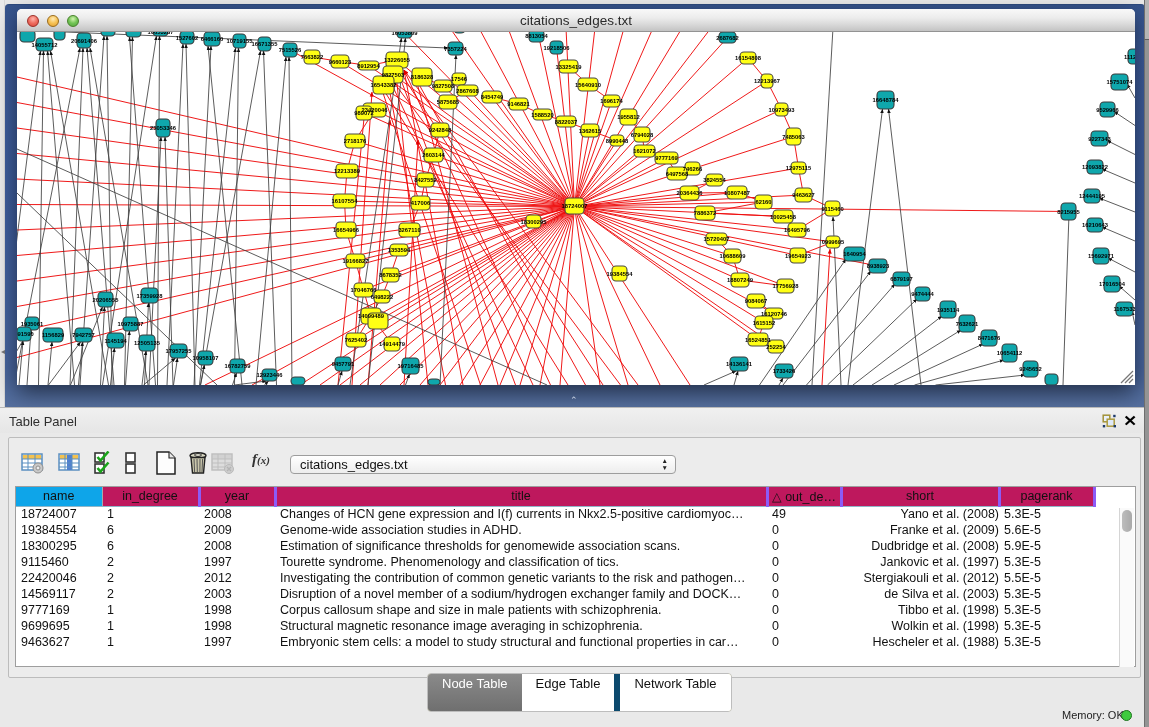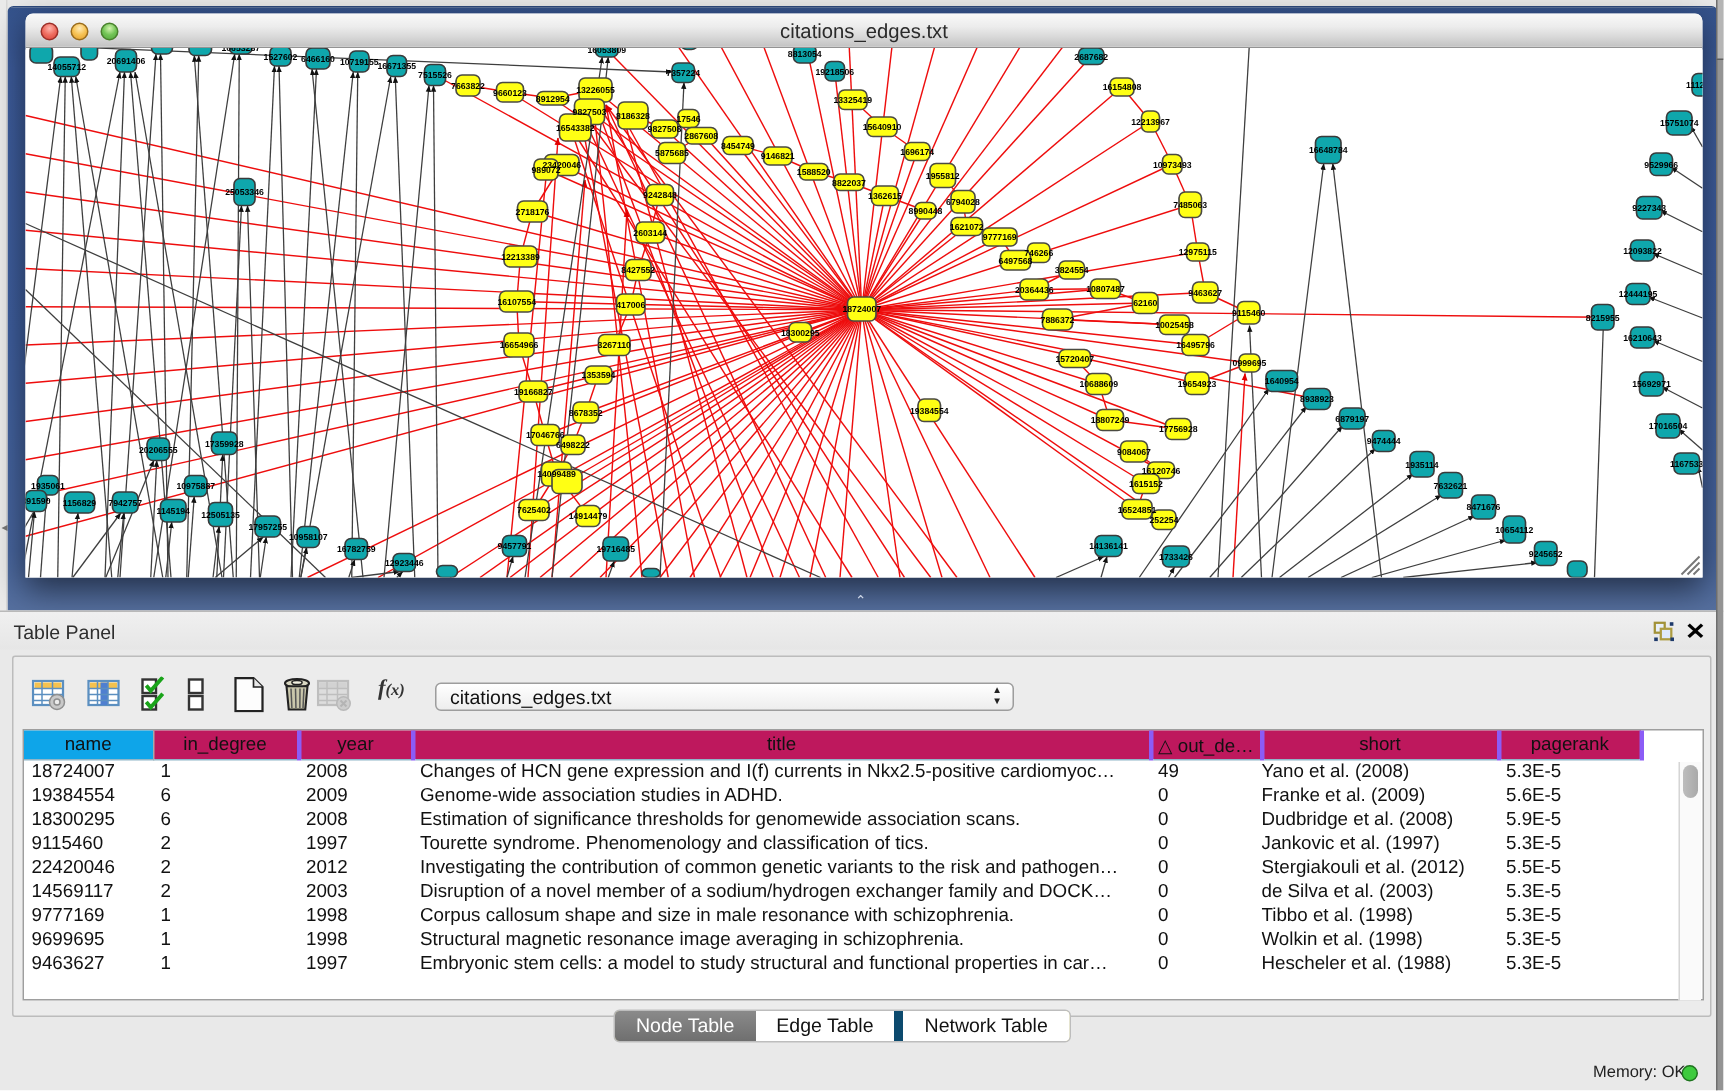--- a/index.html
+++ b/index.html
@@ -26,26 +26,26 @@
 #tpclose{position:absolute;left:1124px;top:4px;font-size:15px;font-weight:bold;color:#000;transform:scaleX(1.1)}
 #panel{position:absolute;left:8px;top:437px;width:1133px;height:241px;background:#ececec;border:1px solid #bcbcbc;border-radius:2px}
 .ticon{position:absolute;top:13px;width:24px;height:24px}
 #combo{position:absolute;left:281px;top:17px;width:386px;height:19px;background:linear-gradient(180deg,#ffffff,#ededed);border:1px solid #9d9d9d;border-radius:4px;font-size:13px;color:#111;line-height:17px;padding-left:9px}
 #combo .arr{position:absolute;right:7px;top:1px;font-size:6.5px;color:#222;line-height:7px;text-align:center}
 #tablewrap{position:absolute;left:6px;top:48px;width:1121px;height:181px;background:#fff;border:1px solid #9e9e9e}
 table{border-collapse:collapse;table-layout:fixed;width:1078px;font-size:12.5px;color:#111}
 th{height:19px;font-weight:normal;background:#be185d;border-right:3px solid #8b5cf6;border-bottom:1px solid #8fb6c8;font-size:12.5px;padding:0}
 th.c1{background:#0ea5e9;border-right:1px solid #a9a9a9}
 td{height:16px;white-space:nowrap;overflow:hidden;padding:0 0 0 5px}
-td.c6{text-align:left;padding:0}
+td.c6{text-align:right;padding:0}
 col.c1{width:86px}col.c2{width:97px}col.c3{width:76px}col.c4{width:492px}col.c5{width:74px}col.c6{width:158px}col.c7{width:95px}
 #vscroll{position:absolute;right:1px;top:21px;width:15px;height:159px;background:#fafafa;border-left:1px solid #d5d5d5}
 #vthumb{position:absolute;left:2px;top:2px;width:10px;height:22px;background:linear-gradient(90deg,#bdbdbd,#a9a9a9);border-radius:5px}
 
-#tabs{position:absolute;left:409px;top:673px;height:22px;display:flex;border:1px solid #bdbdbd;border-radius:4px;overflow:hidden;background:#fef9c3}
+#tabs{position:absolute;left:427px;top:673px;height:39px;display:flex;border:1px solid #bdbdbd;border-radius:4px;overflow:hidden;background:#fef9c3}
 .tab{padding:0 14px;font-size:13px;line-height:20px;color:#111;background:#fff;border-right:6px solid #0c4a6e}
 .tab.sel{background:linear-gradient(180deg,#8a8a8a,#6f6f6f);color:#fff;border-right:none}
 .tab:last-child{border-right:none}
 #mem{position:absolute;left:1062px;top:709px;font-size:11px;color:#222}
 #memdot{position:absolute;left:1121px;top:710px;width:11px;height:11px;border-radius:50%;background:#3ecb3e;border:1.5px solid #1e741e}
 #redge{position:absolute;left:1144px;top:0;width:5px;height:727px;background:#949494;border-left:1px solid #6e6e6e}
 #redgetop{position:absolute;left:1144px;top:0;width:5px;height:40px;background:#b5b5b5;border-left:1px solid #6e6e6e;border-bottom:1px solid #5f5f5f}
 </style></head>
 <body>
 <div id="app">
@@ -723,21 +723,21 @@
               <td class="c3">2003</td>
               <td class="c4">Disruption of a novel member of a sodium/hydrogen exchanger family and DOCK…</td>
               <td class="c5">0</td>
               <td class="c6">de Silva et al. (2003)</td>
               <td class="c7">5.3E-5</td>
             </tr>
 <tr>
               <td class="c1">9777169</td>
               <td class="c2">1</td>
               <td class="c3">1998</td>
-              <td class="c4">Corpus callosum shape and size in male resonance with schizophrenia.</td>
+              <td class="c4">Corpus callosum shape and size in male patients with schizophrenia.</td>
               <td class="c5">0</td>
               <td class="c6">Tibbo et al. (1998)</td>
               <td class="c7">5.3E-5</td>
             </tr>
 <tr>
               <td class="c1">9699695</td>
               <td class="c2">1</td>
               <td class="c3">1998</td>
               <td class="c4">Structural magnetic resonance image averaging in schizophrenia.</td>
               <td class="c5">0</td>

